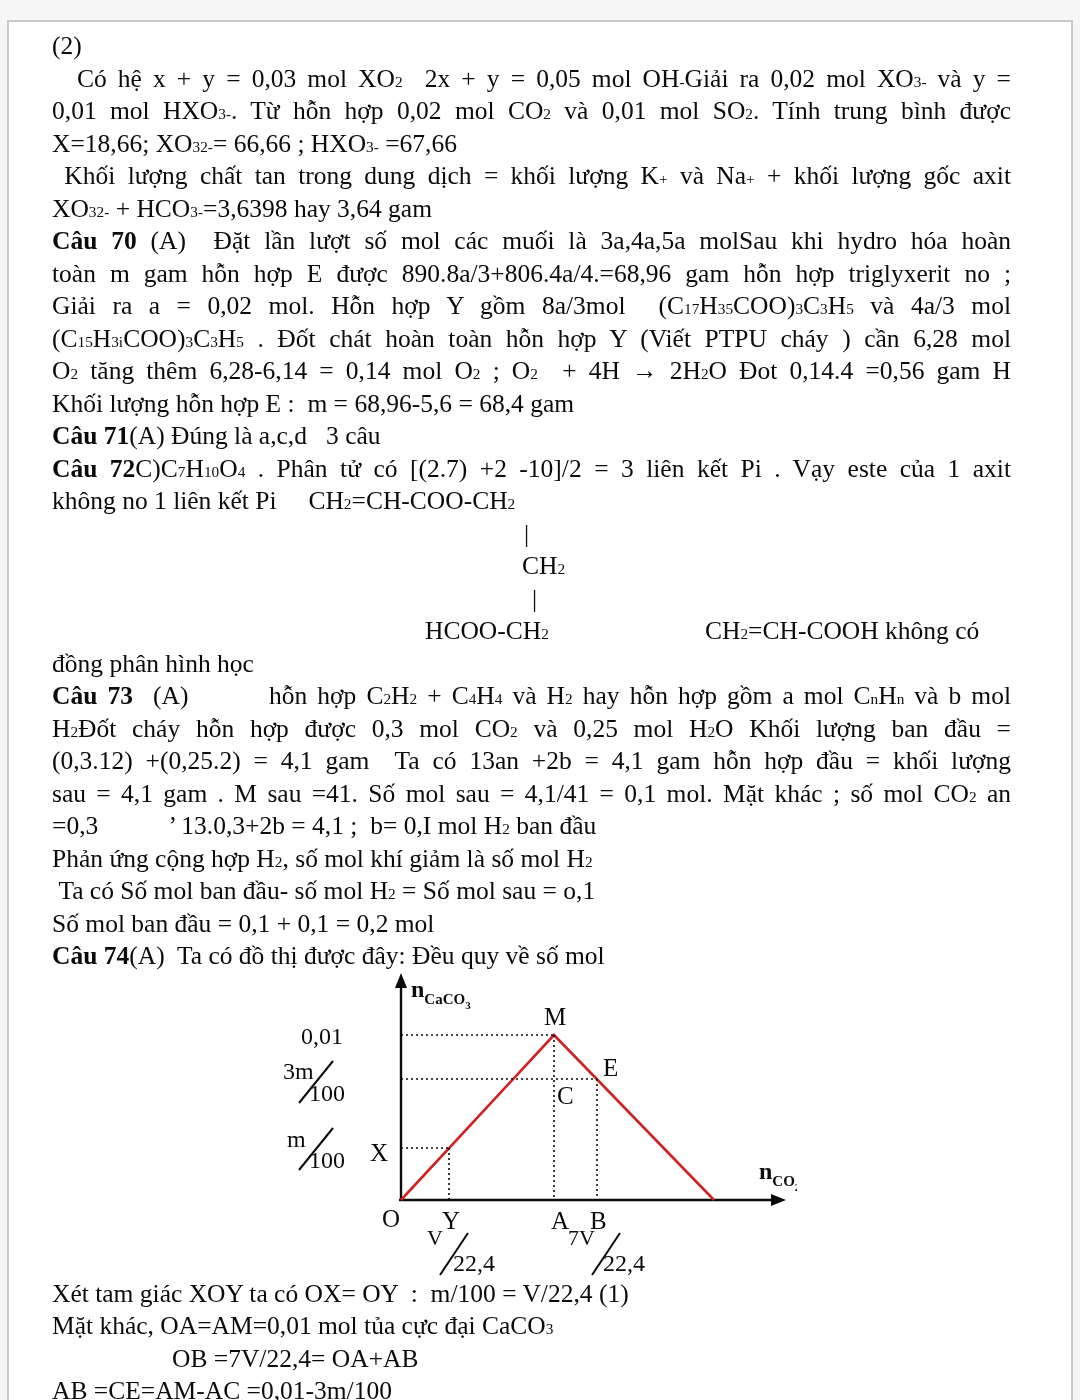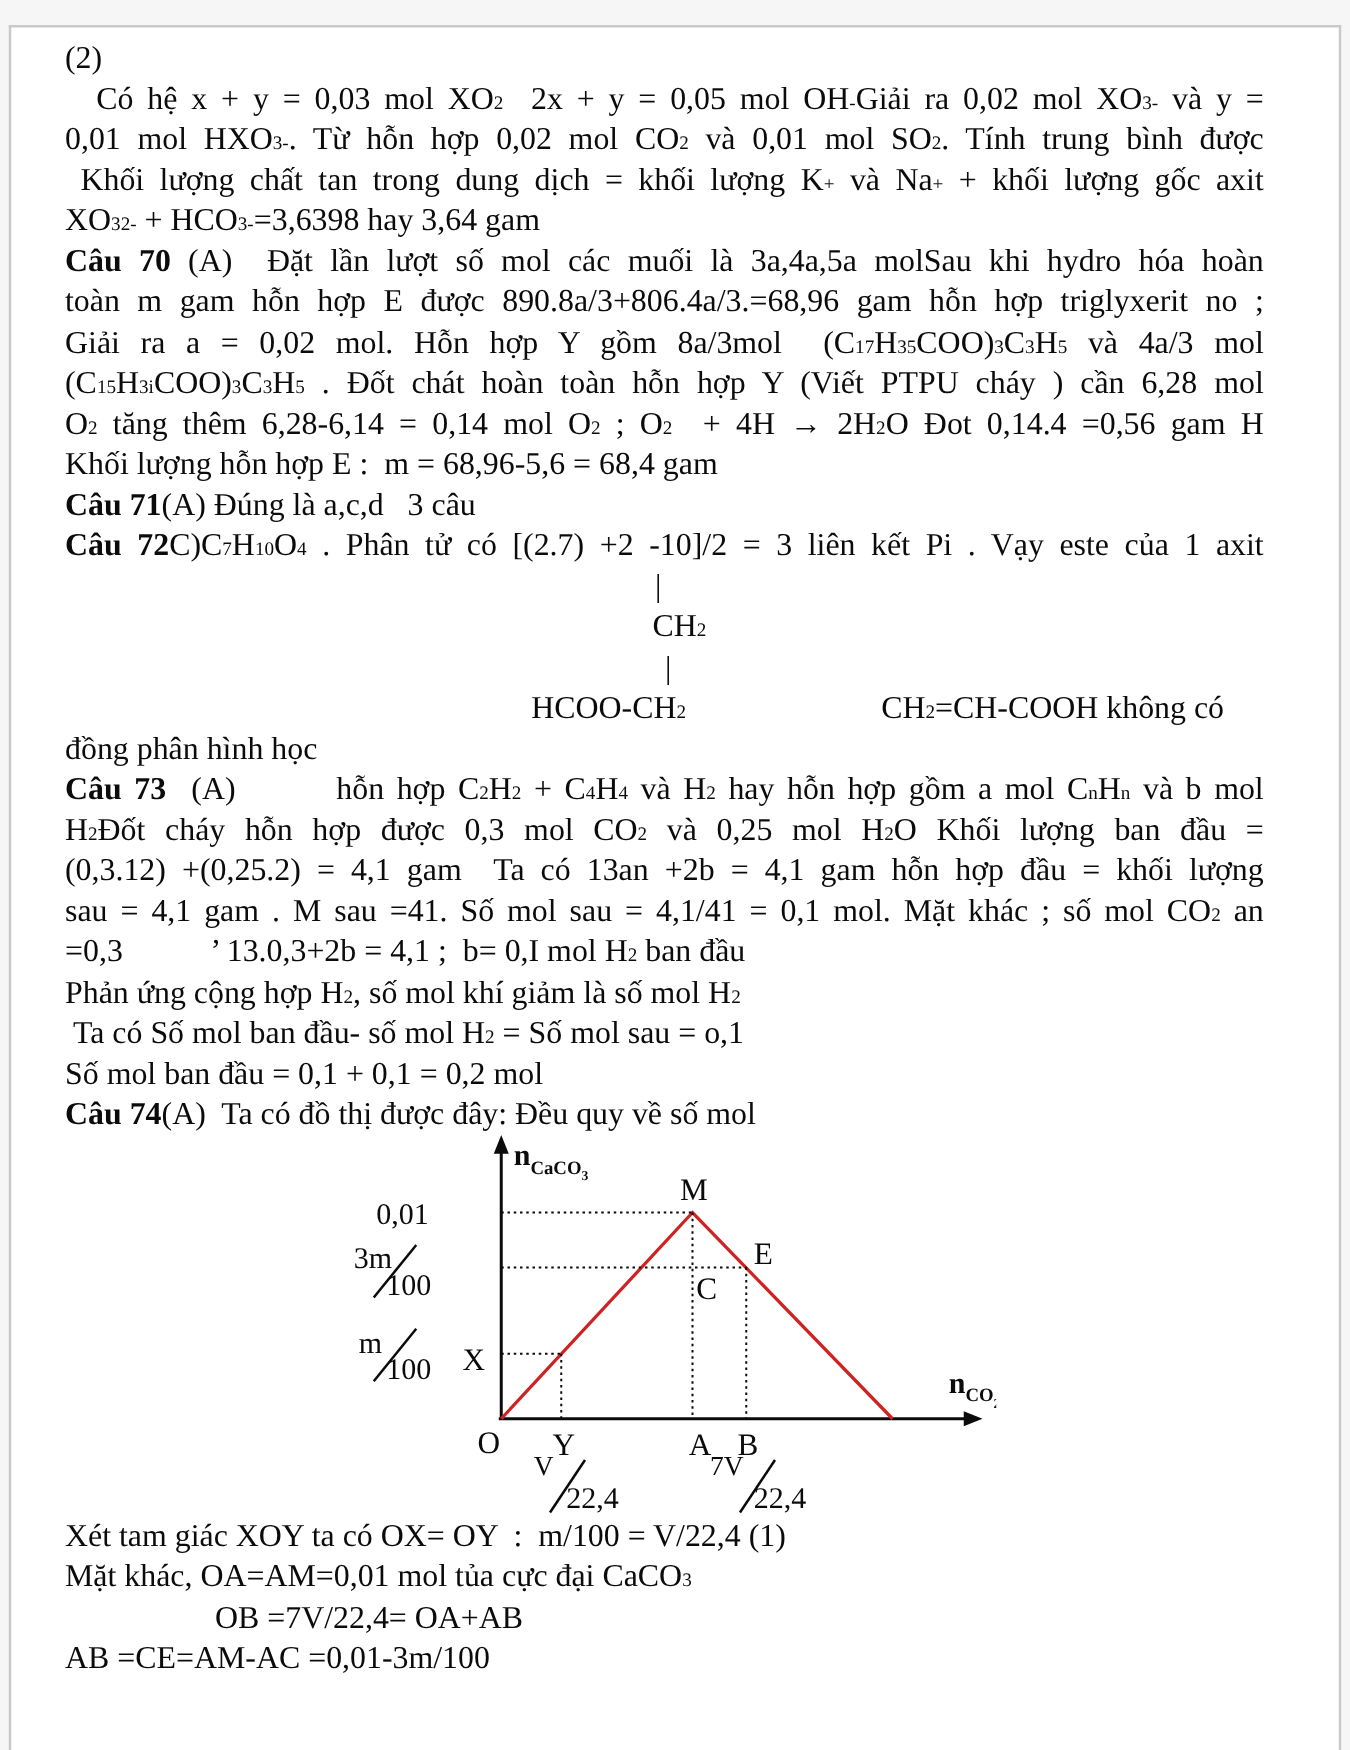--- a/index.html
+++ b/index.html
@@ -38,30 +38,32 @@
 </style>
 </head>
 <body>
 
 <div class="page">
   <div class="content">
 
     <div class="ln"><span>(2)</span></div>
     <div class="ln j ind1"><span>Có hệ x + y = 0,03 mol XO<sub>2</sub>  2x + y = 0,05 mol OH<sup>-</sup>Giải ra 0,02 mol XO<sub>3</sub><sup>-</sup> và y =</span></div>
     <div class="ln j"><span>0,01 mol HXO<sub>3</sub><sup>-</sup>. Từ hỗn hợp 0,02 mol CO<sub>2</sub> và 0,01 mol SO<sub>2</sub>. Tính trung bình được</span></div>
+    <div class="ln"><span>X=18,66; XO<sub>3</sub><sup>2-</sup>= 66,66 ; HXO<sub>3</sub><sup>-</sup> =67,66</span></div>
     <div class="ln j"><span> Khối lượng chất tan trong dung dịch = khối lượng K<sup>+</sup> và Na<sup>+</sup> + khối lượng gốc axit</span></div>
     <div class="ln"><span>XO<sub>3</sub><sup>2-</sup> + HCO<sub>3</sub><sup>-</sup>=3,6398 hay 3,64 gam</span></div>
     <div class="ln j"><b>Câu 70</b><span> (A)  Đặt lần lượt số mol các muối là 3a,4a,5a molSau khi hydro hóa hoàn</span></div>
-    <div class="ln j"><span>toàn m gam hỗn hợp E được 890.8a/3+806.4a/3.=68,96 gam hỗn hợp triglyxerit no ;</span></div>
+    <div class="ln j"><span>toàn m gam hỗn hợp E được 890.8a/3+806.4a/4.=68,96 gam hỗn hợp triglyxerit no ;</span></div>
     <div class="ln j"><span>Giải ra a = 0,02 mol. Hỗn hợp Y gồm 8a/3mol  (C<sub>17</sub>H<sub>35</sub>COO)<sub>3</sub>C<sub>3</sub>H<sub>5</sub> và 4a/3 mol</span></div>
     <div class="ln j"><span>(C<sub>15</sub>H<sub>3i</sub>COO)<sub>3</sub>C<sub>3</sub>H<sub>5</sub> . Đốt chát hoàn toàn hỗn hợp Y (Viết PTPU cháy ) cần 6,28 mol</span></div>
     <div class="ln j"><span>O<sub>2</sub> tăng thêm 6,28-6,14 = 0,14 mol O<sub>2</sub> ; O<sub>2</sub>  + 4H → 2H<sub>2</sub>O Đot 0,14.4 =0,56 gam H</span></div>
     <div class="ln"><span>Khối lượng hỗn hợp E :  m = 68,96-5,6 = 68,4 gam</span></div>
     <div class="ln"><b>Câu 71</b><span>(A) Đúng là a,c,d   3 câu</span></div>
     <div class="ln j"><b>Câu 72</b><span>C)C<sub>7</sub>H<sub>10</sub>O<sub>4</sub> . Phân tử có [(2.7) +2 -10]/2 = 3 liên kết Pi . Vạy este của 1 axit</span></div>
+    <div class="ln"><span>không no 1 liên kết Pi     CH<sub>2</sub>=CH-COO-CH<sub>2</sub></span></div>
 
     <div class="ln row"><span class="s-bar1">|</span></div>
     <div class="ln row"><span class="s-ch2">CH<sub>2</sub></span></div>
     <div class="ln row"><span class="s-bar2">|</span></div>
     <div class="ln row">
       <span class="s-left">HCOO-CH<sub>2</sub></span>
       <span class="s-right">CH<sub>2</sub>=CH-COOH không có</span>
     </div>
 
     <div class="ln"><span>đồng phân hình học</span></div>

